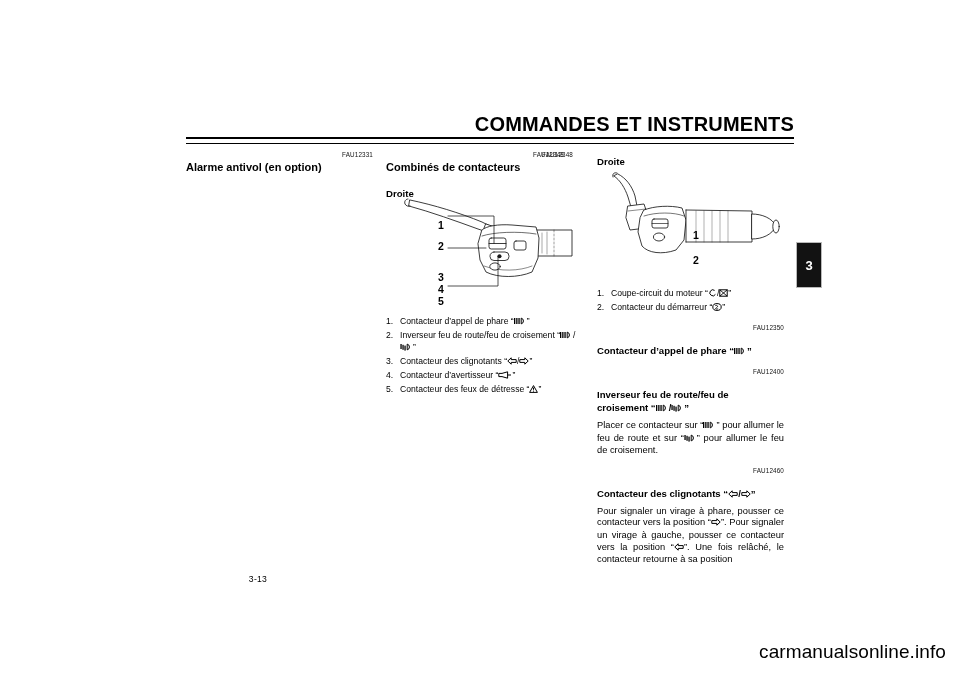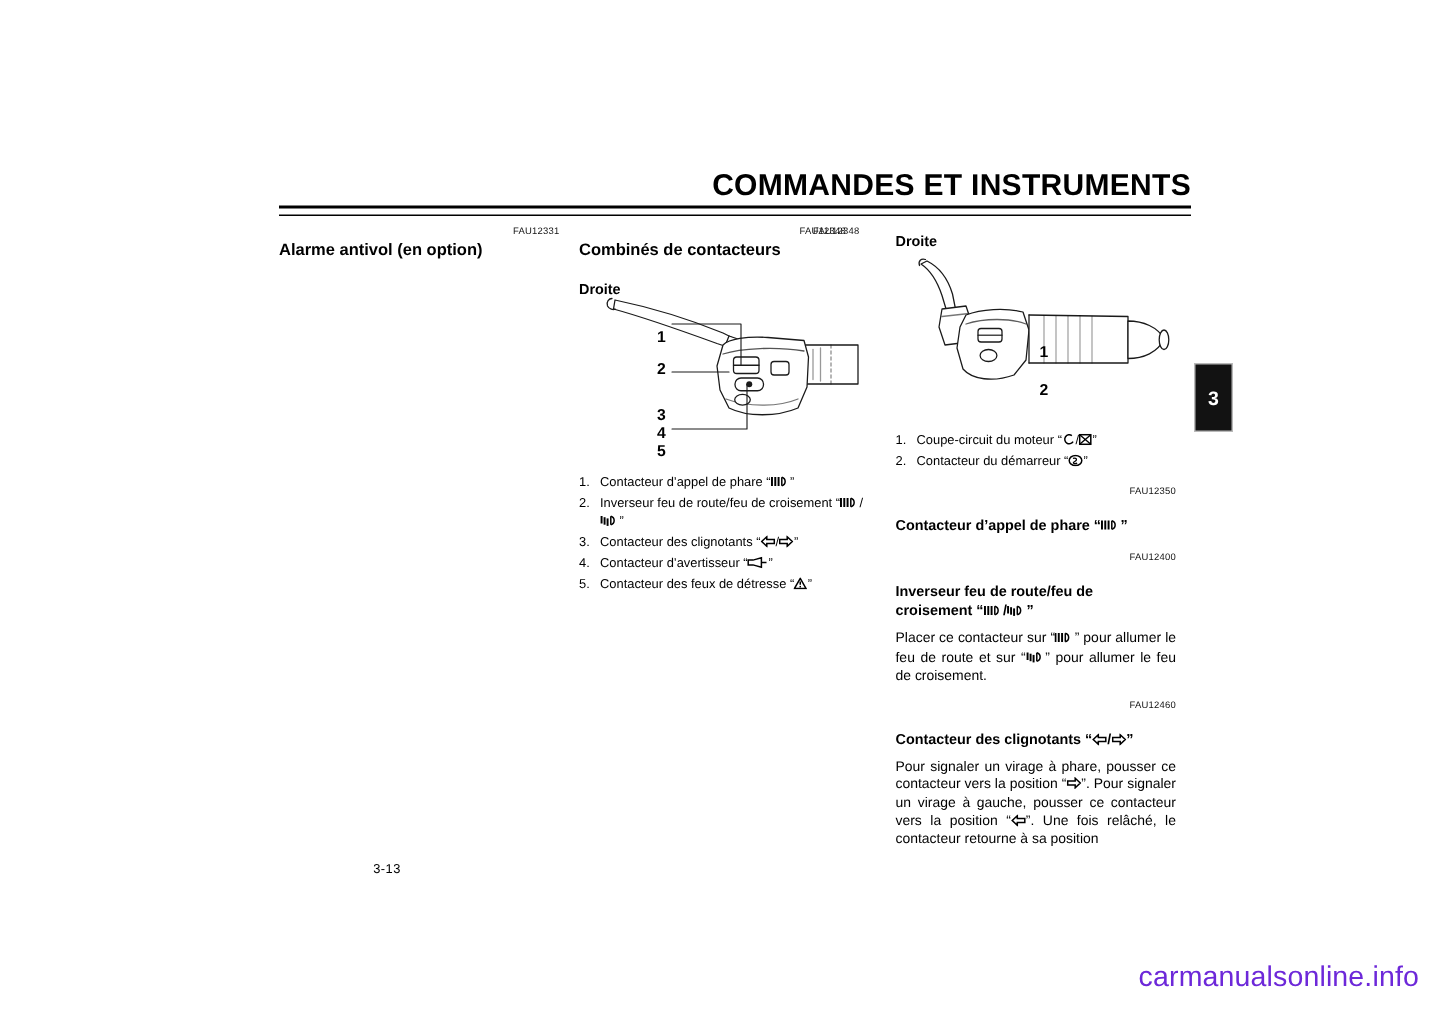--- a/index.html
+++ b/index.html
@@ -149,21 +149,21 @@
     letter-spacing: 0.3px;
     margin-top: 28px;
   }
   .watermark {
     position: absolute;
     left: 0;
     top: 641px;
     width: 946px;
     text-align: right;
     font-size: 19px;
-    color: #6d28d9;
+    color: #000000;
     letter-spacing: 0.1px;
   }
 </style>
 </head>
 <body>
 
 <div class="page">
 
   <div class="header-title">COMMANDES ET INSTRUMENTS</div>
   <div class="header-rule"></div>

